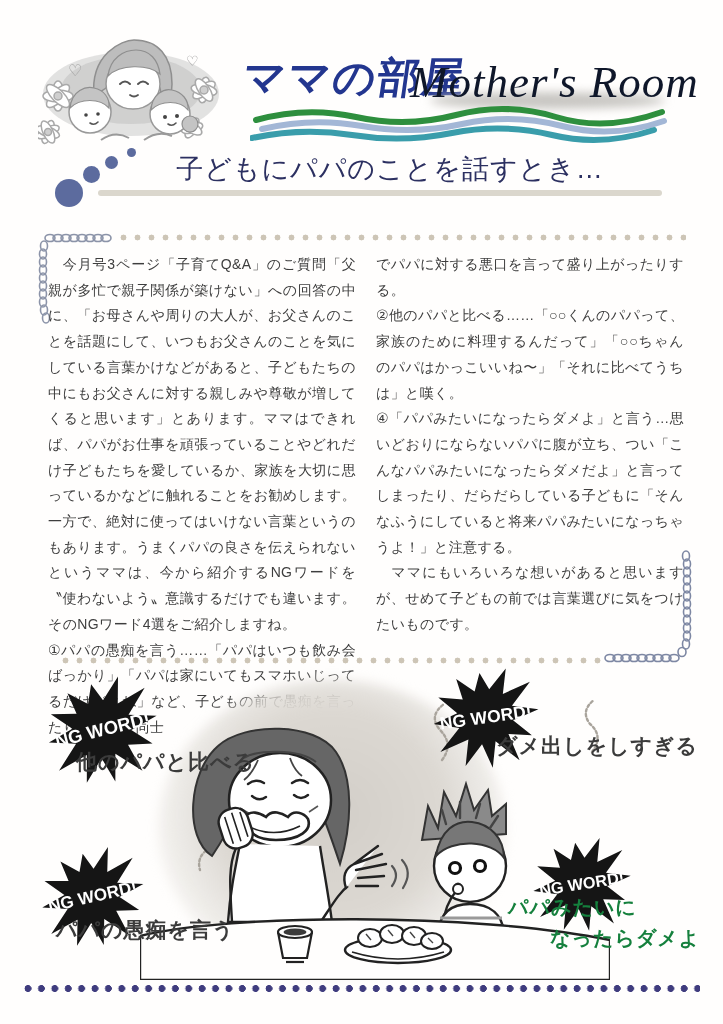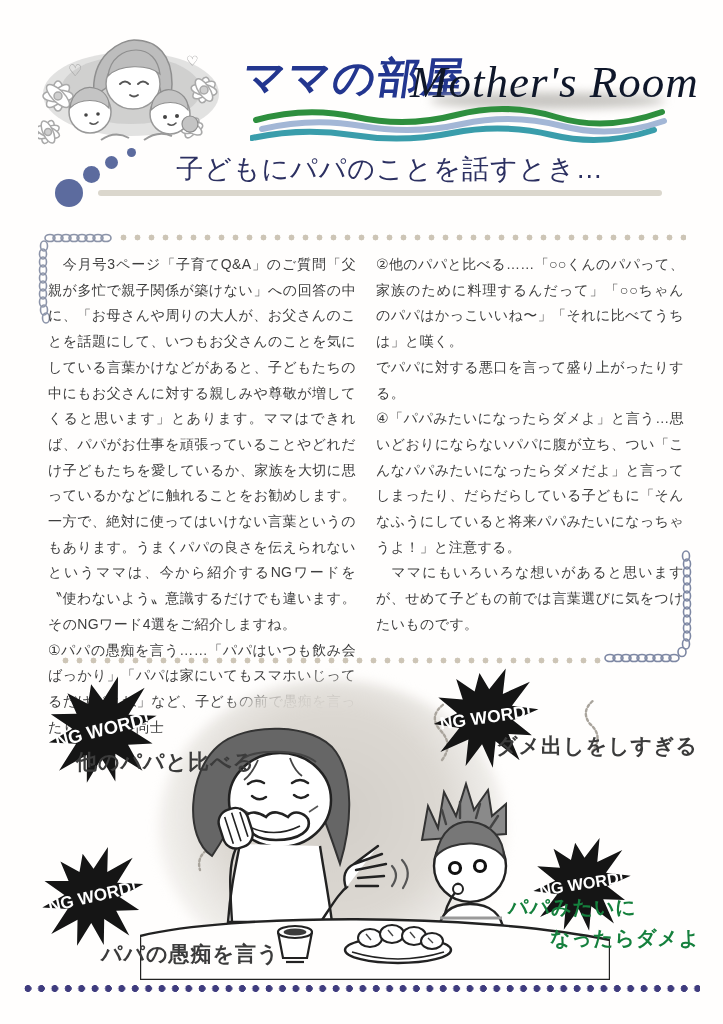--- a/index.html
+++ b/index.html
@@ -62,21 +62,21 @@
   .burst svg { display:block; }
   .burst text { font-family:"Liberation Sans","DejaVu Sans",sans-serif; font-weight:800; }
   .burst1 { left:40px;  top:678px; width:126px; transform:rotate(-14deg); }
   .burst2 { left:426px; top:668px; width:120px; transform:rotate(-8deg); }
   .burst3 { left:34px;  top:848px; width:118px; transform:rotate(-13deg); }
   .burst4 { left:526px; top:838px; width:112px; transform:rotate(-9deg); }
   .caption { position:absolute; font-weight:800; font-size:21px; letter-spacing:1px;
              color:#3b3b3b; white-space:pre-line; }
   .cap1 { left:76px;  top:748px; }
   .cap2 { left:496px; top:732px; }
-  .cap3 { left:56px;  top:940px;margin-left:45px; }
+  .cap3 { left:56px;  top:916px; }
   .cap4 { left:508px; top:892px; color:#15803d; font-size:20px; line-height:31px; }
   .bottom-dots {
     position:absolute; left:24px; top:984px; width:676px; height:9px;
     background-image:radial-gradient(circle at 4px 4.5px, #3f3c7e 3.2px, transparent 3.7px);
     background-size:13.4px 9px; background-repeat:repeat-x;
   }
 </style>
 </head>
 <body>
 
@@ -209,22 +209,22 @@
           <ellipse cx="20" cy="110" rx="5" ry="3.5"></ellipse>
         <ellipse cx="12" cy="110" rx="5" ry="3.5"></ellipse>
       </g>
     </svg>
 
     <div class="col col-left">
       <p>　今月号3ページ「子育てQ&amp;A」のご質問「父親が多忙で親子関係が築けない」への回答の中に、「お母さんや周りの大人が、お父さんのことを話題にして、いつもお父さんのことを気にしている言葉かけなどがあると、子どもたちの中にもお父さんに対する親しみや尊敬が増してくると思います」とあります。ママはできれば、パパがお仕事を頑張っていることやどれだけ子どもたちを愛しているか、家族を大切に思っているかなどに触れることをお勧めします。一方で、絶対に使ってはいけない言葉というのもあります。うまくパパの良さを伝えられないというママは、今から紹介するNGワードを〝使わないよう〟意識するだけでも違います。そのNGワード4選をご紹介しますね。</p>
       <p>①パパの愚痴を言う……「パパはいつも飲み会ばっかり」「パパは家にいてもスマホいじってるだけだよね」など、子どもの前で愚痴を言ったり、ママ友同士</p>
     </div>
     <div class="col col-right">
+      <p>でパパに対する悪口を言って盛り上がったりする。</p>
       <p>②他のパパと比べる……「○○くんのパパって、家族のために料理するんだって」「○○ちゃんのパパはかっこいいね〜」「それに比べてうちは」と嘆く。</p>
-      <p>でパパに対する悪口を言って盛り上がったりする。</p>
       <p>④「パパみたいになったらダメよ」と言う…思いどおりにならないパパに腹が立ち、つい「こんなパパみたいになったらダメだよ」と言ってしまったり、だらだらしている子どもに「そんなふうにしていると将来パパみたいになっちゃうよ！」と注意する。</p>
       <p>　ママにもいろいろな想いがあると思いますが、せめて子どもの前では言葉選びに気をつけたいものです。</p>
     </div>
   </div>
 
   <div class="cloud"></div>
 
   <svg class="scene" width="470" height="292" viewBox="0 0 470 292">
 
     <g fill="none" stroke="#a9a49c" stroke-width="2.4" stroke-dasharray="2.5,2.5" stroke-linecap="round">

